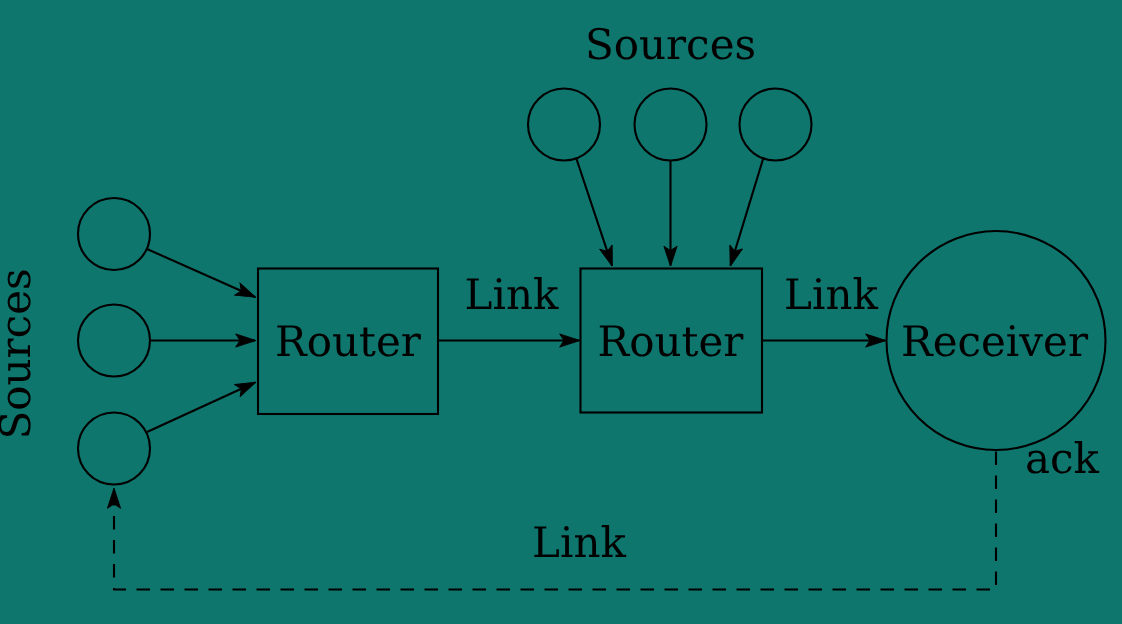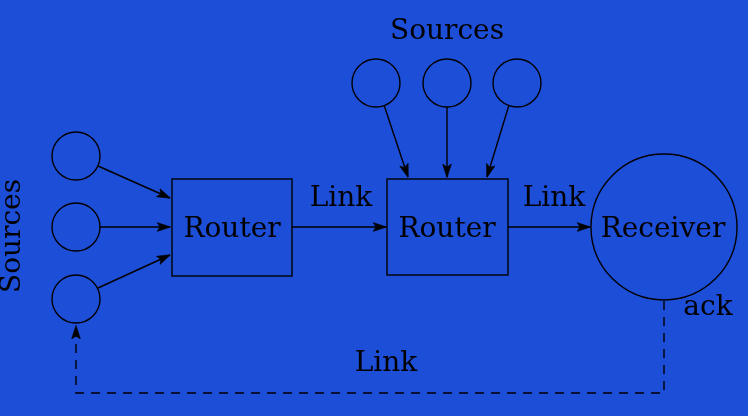--- a/index.html
+++ b/index.html
@@ -4,21 +4,21 @@
 <style>
   html, body {
     margin: 0;
     padding: 0;
     background: #ffffff;
   }
   .canvas {
     position: relative;
     width: 748px;
     height: 416px;
-    background: #1d4ed8;
+    background: #0f766e;
     overflow: hidden;
     font-family: "DejaVu Serif", "Liberation Serif", serif;
   }
   svg text {
     font-family: "DejaVu Serif", "Liberation Serif", serif;
     fill: #000000;
   }
   .lbl { font-size: 28px; }
   .lbl-node { font-size: 28px; }
 </style>

